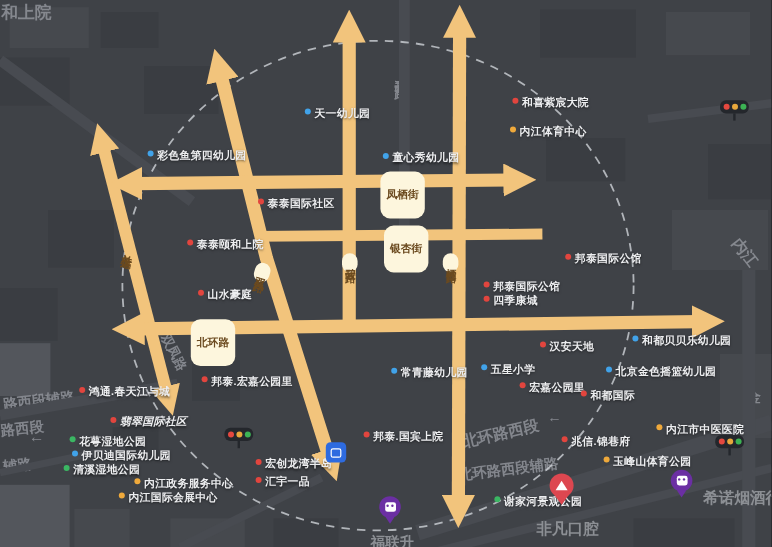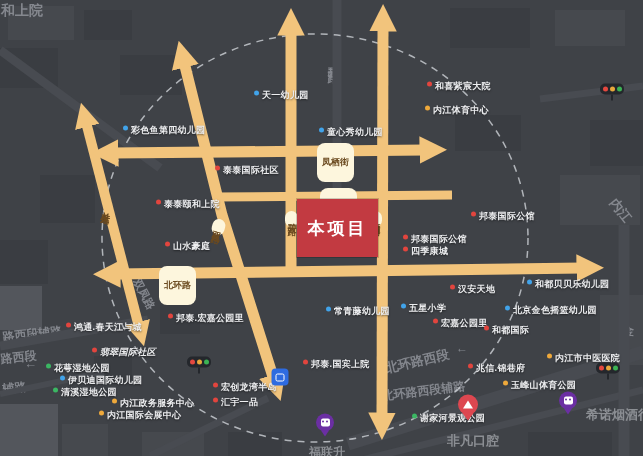--- a/index.html
+++ b/index.html
@@ -236,21 +236,21 @@
         <span class="ptxt">汇宇一品</span>
       </div>
       <div class="poi" style="left: 66px; top: 327px;">
         <span class="dot" style="background: rgb(226, 69, 62);"></span>
         <span class="ptxt">鸿通.春天江与城</span>
       </div>
       <div class="poi" style="left: 92px; top: 352px; font-style: italic;">
         <span class="dot" style="background: rgb(226, 69, 62);"></span>
         <span class="ptxt">翡翠国际社区</span>
       </div>
-      <div class="poi" style="left: 46px; top: 368px;">
+      <div class="poi" style="left: 58px; top: 368px;">
         <span class="dot" style="background: rgb(59, 183, 99);"></span>
         <span class="ptxt">花萼湿地公园</span>
       </div>
       <div class="poi" style="left: 60px; top: 380px;">
         <span class="dot" style="background: rgb(65, 163, 234);"></span>
         <span class="ptxt">伊贝迪国际幼儿园</span>
       </div>
       <div class="poi" style="left: 53px; top: 392px;">
         <span class="dot" style="background: rgb(59, 183, 99);"></span>
         <span class="ptxt">清溪湿地公园</span>
@@ -308,17 +308,14 @@
       <div class="slabel" style="left: 586px; top: 408px; font-size: 13px;">希诺烟酒行</div>
       <div class="ppin" style="left: 325px; top: 425px;">
         <div class="head">
           <div class="face"></div>
         </div>
         <div class="tail"></div>
       </div>
       <div class="slabel" style="left: 309px; top: 446px; font-size: 12px;">福联升</div>
     </div>
 
-  <div class="project-block">
-    <span>本项目</span>
-  </div>
 
 </div>
 
 </body></html>

